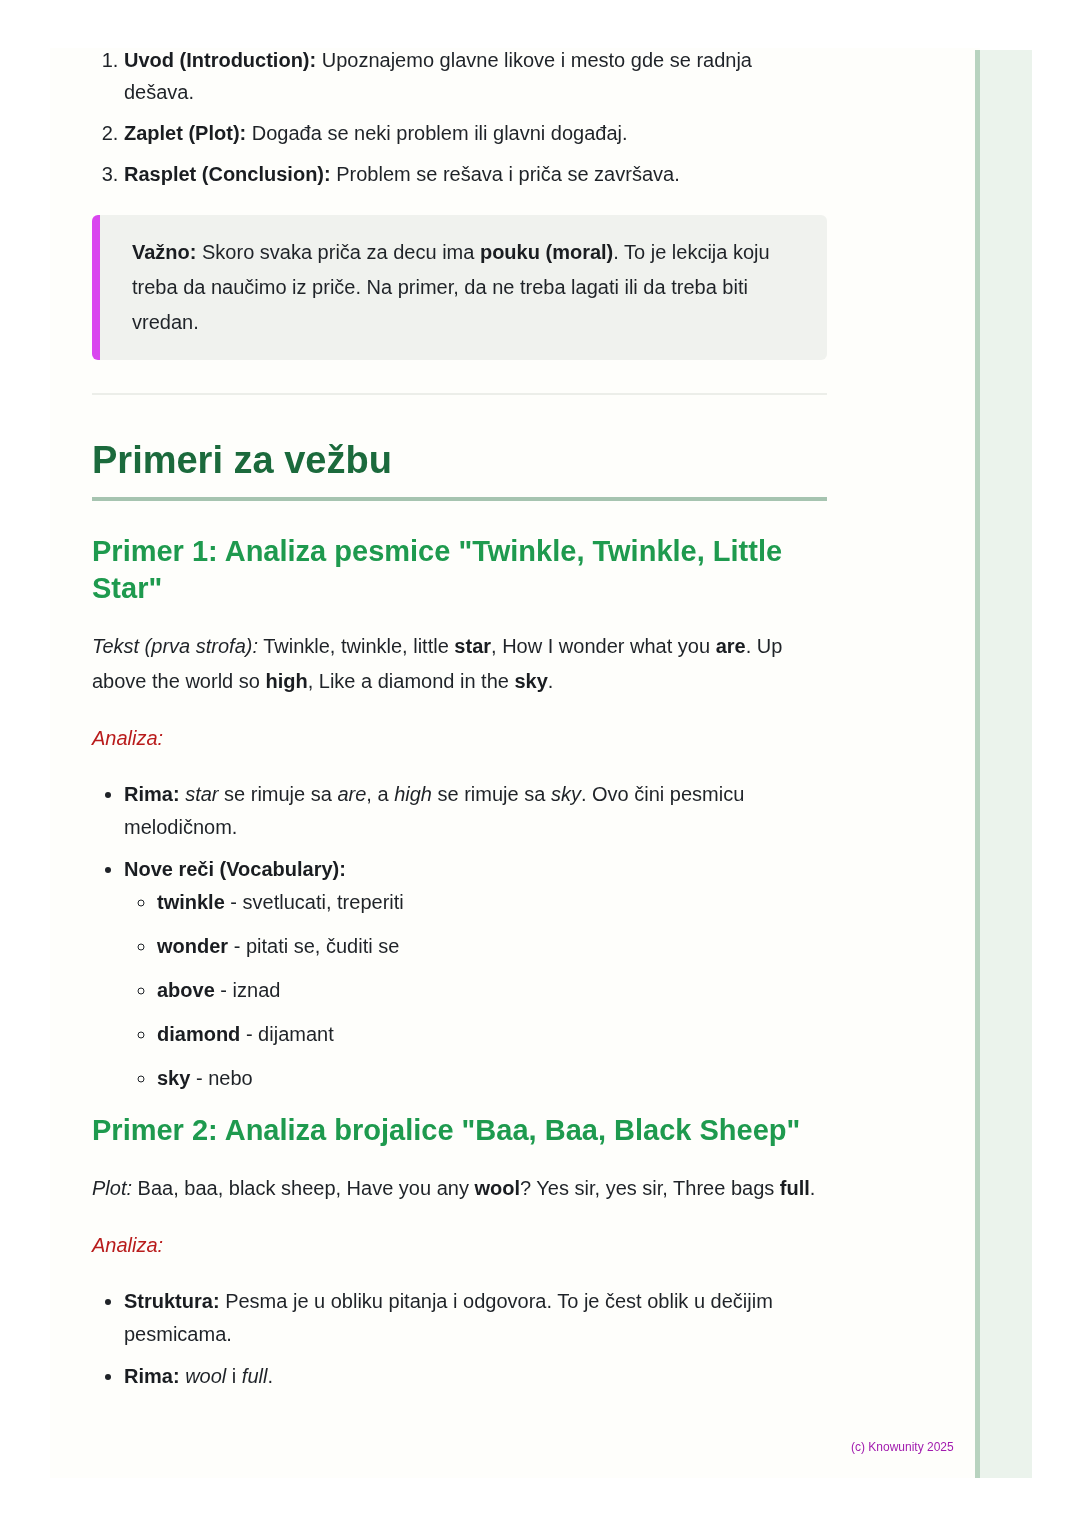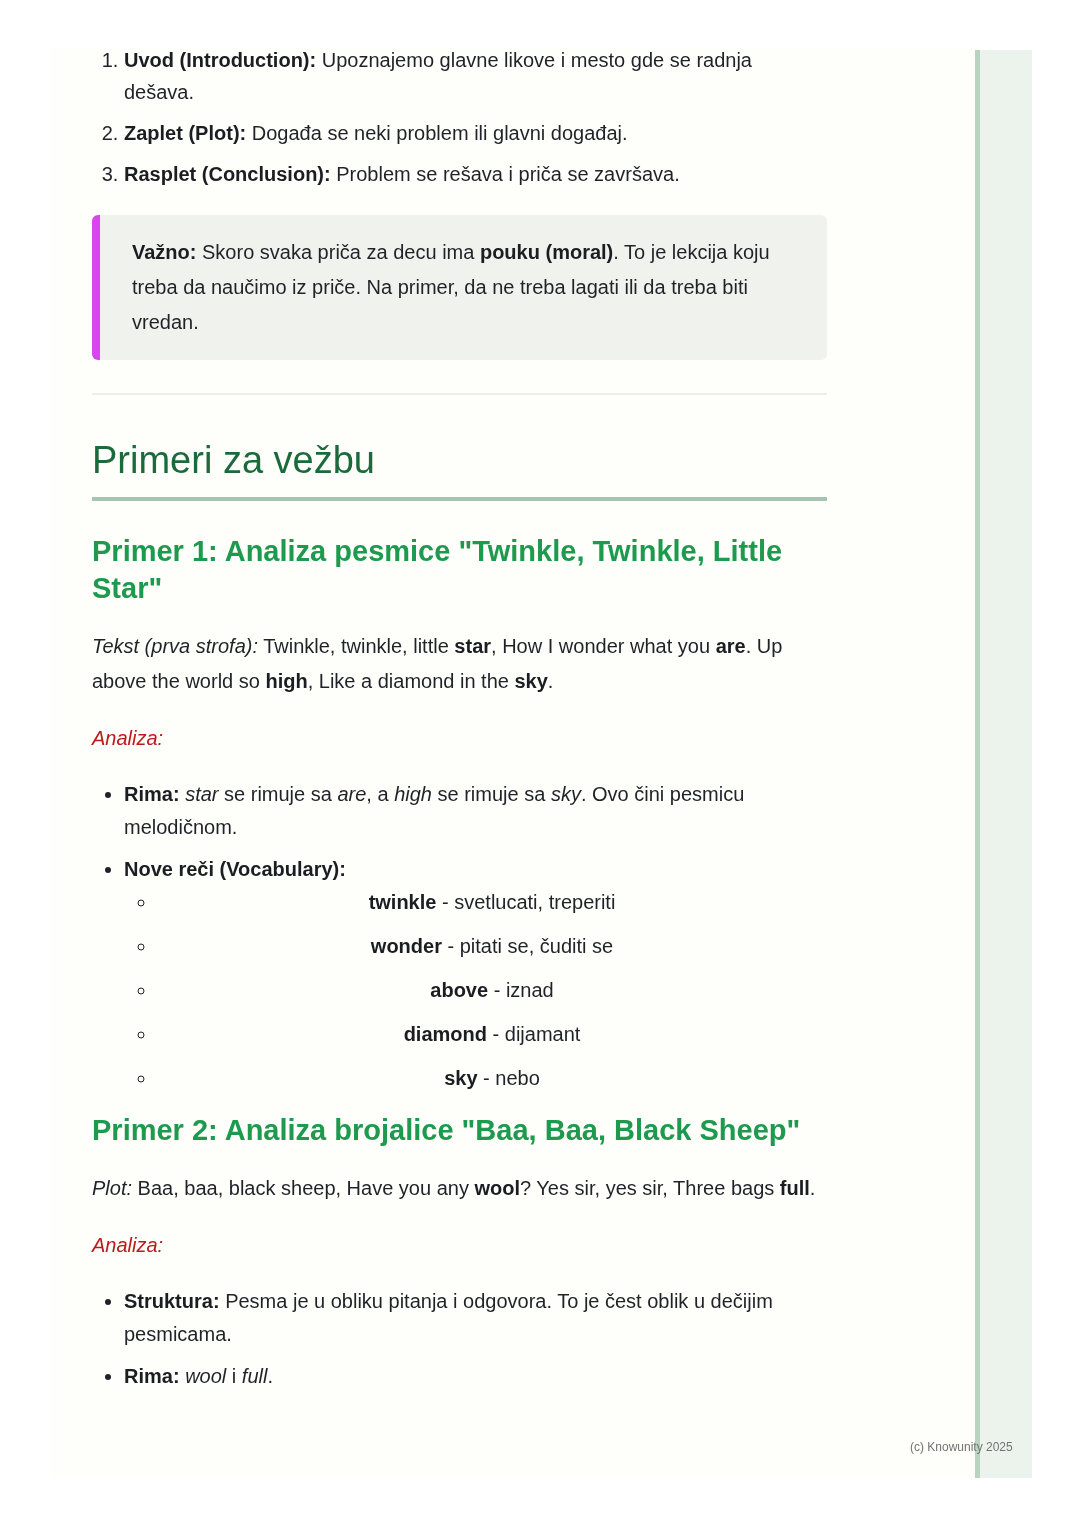--- a/index.html
+++ b/index.html
@@ -23,35 +23,35 @@
   ol.steps { margin:0; padding-left:32px; }
   ol.steps li { margin-bottom:9px; line-height:32px; }
   b, .b { font-weight:bold; color:#1a1d21; }
   i, .i { font-style:italic; }
   .callout {
     margin-top:25px; background:#f0f2ee; border-left:8px solid #d946ef;
     border-radius:6px; padding:20px 30px 20px 32px; line-height:35px;
   }
   .rule { margin-top:33px; height:2px; background:#eceee9; }
   h2.section {
-    margin:42px 0 0 0; font-size:38px; line-height:46px; color:#1b6a3c; font-weight:normal;
+    margin:42px 0 0 0; font-size:38px; line-height:46px; color:#1b6a3c; font-weight:bold;
     padding-bottom:14px; border-bottom:4px solid #a6c4b0;
   }
   h3.ex {
     margin:32px 0 0 0; font-size:29px; line-height:37px; color:#1e9a4e; font-weight:bold;
   }
   p { margin:0; }
   .para { margin-top:22px; }
   .analiza { margin-top:22px; font-style:italic; color:#b91c1c; }
   ul.bullets { margin:22px 0 0 0; padding-left:32px; list-style:disc; }
   ul.bullets > li { margin-bottom:9px; line-height:33px; }
   ul.sub { margin:0; padding-left:33px; list-style:circle; }
-  ul.sub li { line-height:32px; margin-bottom:12px;text-align:center; }
+  ul.sub li { line-height:32px; margin-bottom:12px; }
   .footer-mark {
-    position:absolute; left:910px; top:1440px; font-size:12px; color:#737373;
+    position:absolute; left:851px; top:1440px; font-size:12px; color:#a21caf;
   }
 </style>
 </head>
 <body>
 
 <div class="page"></div>
 <div class="side-panel"></div>
 
 <div class="content">
   <ol class="steps">

